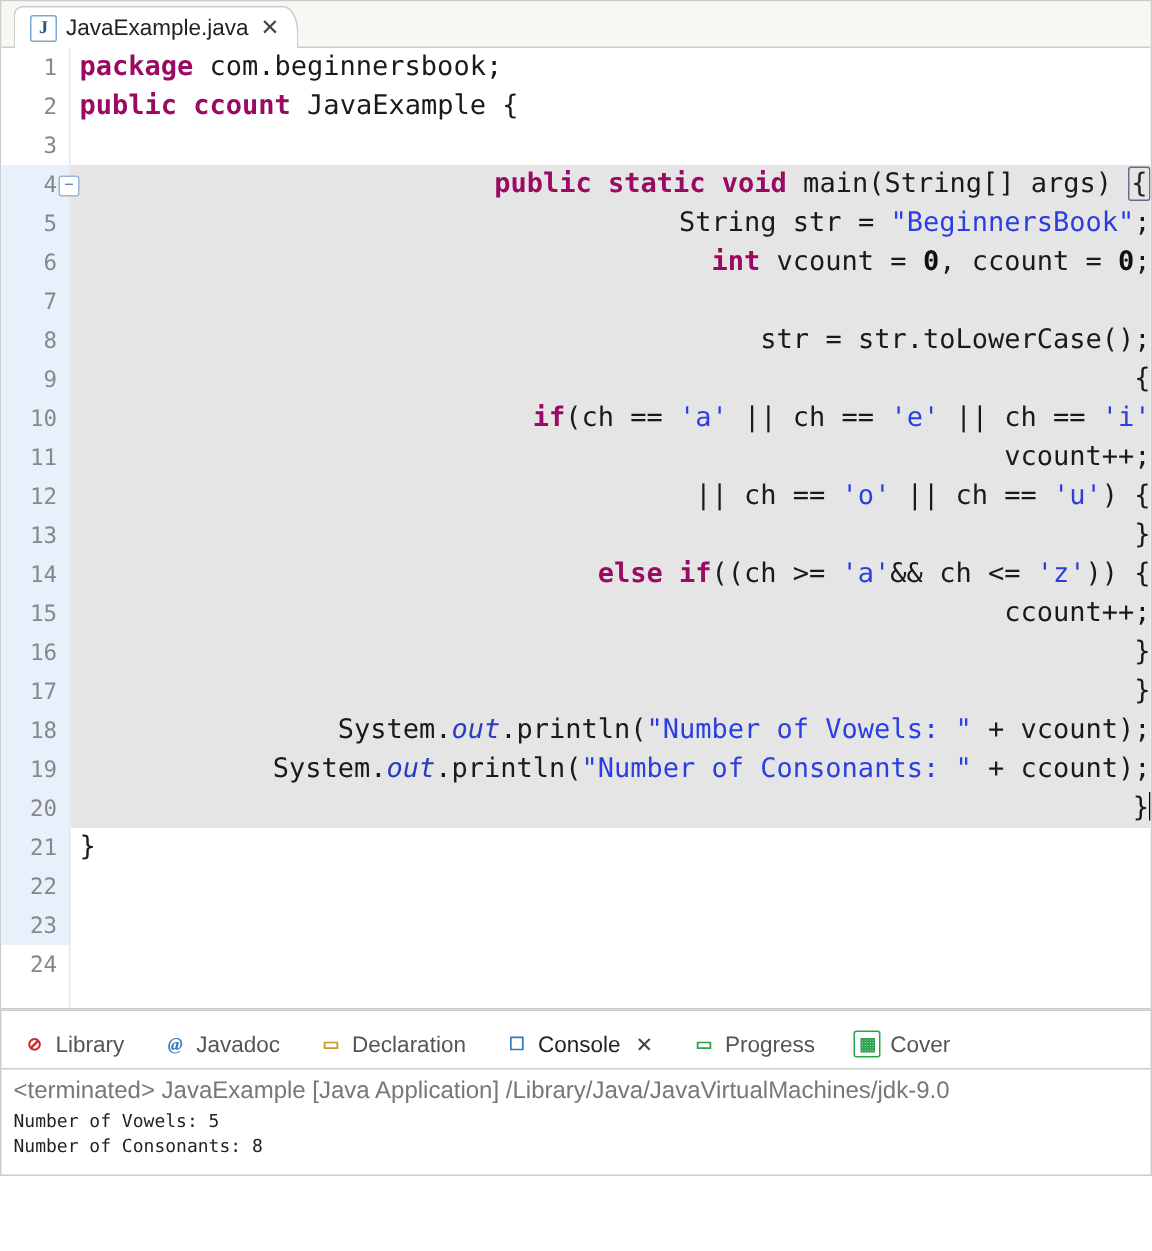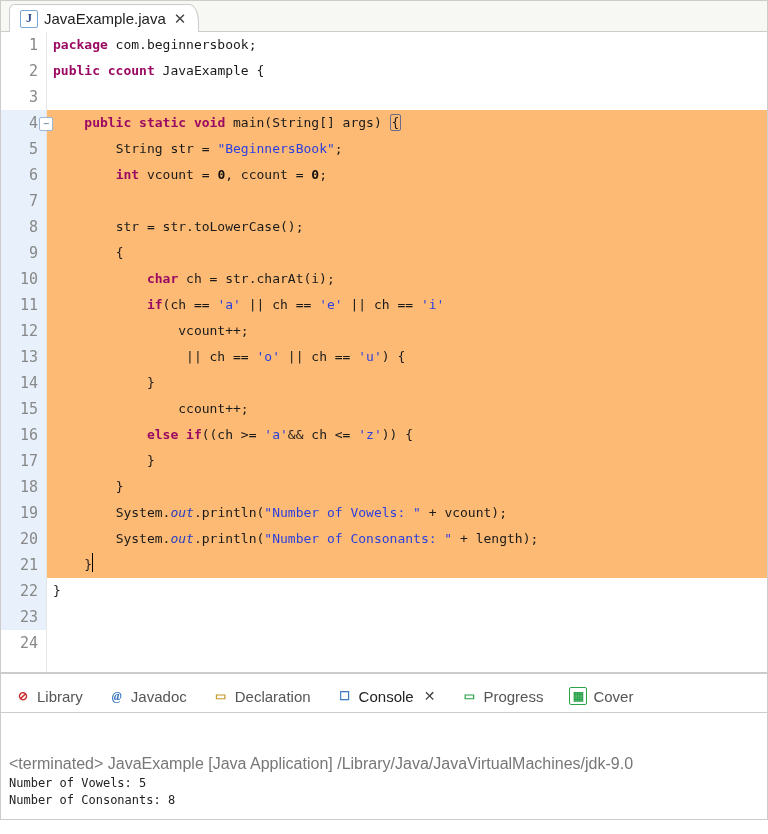--- a/index.html
+++ b/index.html
@@ -94,30 +94,30 @@
     border-radius: 2px;
     display: flex; align-items: center; justify-content: center;
     font-size: 10px; color: #5a7ea6;
     line-height: 1;
   }
   .code {
     flex: 1;
     display: flex;
     flex-direction: column;
     font-family: Menlo, Consolas, monospace;
-    font-size: 13px;
+    font-size: 18px;
     overflow: hidden;
   }
   .codeline {
     height: 26px;
     line-height: 26px;
     white-space: pre;
     padding-left: 6px;
   }
-  .codeline.hl { background: #fdba74; }
+  .codeline.hl { background: #e5e5e5; text-align: right; }
   
   .kw  { color: #9b0a62; font-weight: 600; }
   .id  { color: #1a1a1a; }
   .str { color: #2b3fe0; }
   .com { color: #4c7a35; }
   .comlink { color: #4c7a35; text-decoration: underline dashed #7aa15a; }
   .num { color: #111; font-weight: bold;}
   .field{ color: #2a3dc0; font-style: italic; }
   .boxbracket {
     border: 1px solid #6a6a8a;
@@ -172,21 +172,20 @@
   .vicon.decl     { color:#c79a2a; }
   .vicon.console  { color:#3a79c0; }
   .vicon.progress { color:#2aa34a; }
   .vicon.cover    { color:#2aa34a; border:1px solid #2aa34a; }
   .xmark { font-size: 14px; color:#444; padding-left:4px;}
   .console-out {
     padding: 6px 8px 10px 8px;
     font-size: 17px;
     color: #222;
     font-family: "Helvetica Neue", Arial, sans-serif;
-    margin-top: 36px;
   }
   .console-status {
     color: #777;
     font-size: 16px;
     white-space: nowrap;
     overflow: hidden;
   }
   .console-lines {
     font-family: Menlo, monospace;
     font-size: 12px;
@@ -237,31 +236,30 @@
     <div class="code" id="code">
         <div class="codeline"><span class="kw">package</span><span class="id"> com.beginnersbook;</span></div>
         <div class="codeline"><span class="kw">public</span> <span class="kw">ccount</span><span class="id"> JavaExample {</span></div>
         <div class="codeline"></div>
         <div class="codeline hl">    <span class="kw">public</span> <span class="kw">static</span> <span class="kw">void</span><span class="id"> main(String[] args) </span><span class="boxbracket">{</span></div>
         <div class="codeline hl">        <span class="id">String</span><span class="id"> str = </span><span class="str">"BeginnersBook"</span><span class="id">;</span></div>
         <div class="codeline hl">        <span class="kw">int</span><span class="id"> vcount = </span><span class="num">0</span><span class="id">, ccount = </span><span class="num">0</span><span class="id">;</span></div>
         <div class="codeline hl"></div>
         <div class="codeline hl">        <span class="id">str = str.toLowerCase();</span></div>
         <div class="codeline hl">        <span class="id">{</span></div>
-        <div class="codeline hl">            <span class="kw">char</span><span class="id"> ch = str.charAt(i);</span></div>
         <div class="codeline hl">            <span class="kw">if</span><span class="id">(ch == </span><span class="str">'a'</span><span class="id"> || ch == </span><span class="str">'e'</span><span class="id"> || ch == </span><span class="str">'i'</span></div>
         <div class="codeline hl">                <span class="id">vcount++;</span></div>
         <div class="codeline hl">                <span class="id"> || ch == </span><span class="str">'o'</span><span class="id"> || ch == </span><span class="str">'u'</span><span class="id">) {</span></div>
         <div class="codeline hl">            <span class="id">}</span></div>
+        <div class="codeline hl">            <span class="kw">else</span> <span class="kw">if</span><span class="id">((ch &gt;= </span><span class="str">'a'</span><span class="id">&amp;&amp; ch &lt;= </span><span class="str">'z'</span><span class="id">)) {</span></div>
         <div class="codeline hl">                <span class="id">ccount++;</span></div>
-        <div class="codeline hl">            <span class="kw">else</span> <span class="kw">if</span><span class="id">((ch &gt;= </span><span class="str">'a'</span><span class="id">&amp;&amp; ch &lt;= </span><span class="str">'z'</span><span class="id">)) {</span></div>
         <div class="codeline hl">            <span class="id">}</span></div>
         <div class="codeline hl">        <span class="id">}</span></div>
         <div class="codeline hl">        <span class="id">System.</span><span class="field">out</span><span class="id">.println(</span><span class="str">"Number of Vowels: "</span><span class="id"> + vcount);</span></div>
-        <div class="codeline hl">        <span class="id">System.</span><span class="field">out</span><span class="id">.println(</span><span class="str">"Number of Consonants: "</span><span class="id"> + length);</span></div>
+        <div class="codeline hl">        <span class="id">System.</span><span class="field">out</span><span class="id">.println(</span><span class="str">"Number of Consonants: "</span><span class="id"> + ccount);</span></div>
         <div class="codeline hl">    <span class="id">}</span><span class="caret"></span></div>
         <div class="codeline"><span class="id">}</span></div>
       </div>
   </div>
 </div>
 
 <div class="pane views">
   <div class="viewtabs">
     <div class="viewtab">
       <span class="vicon problems">⊘</span>

